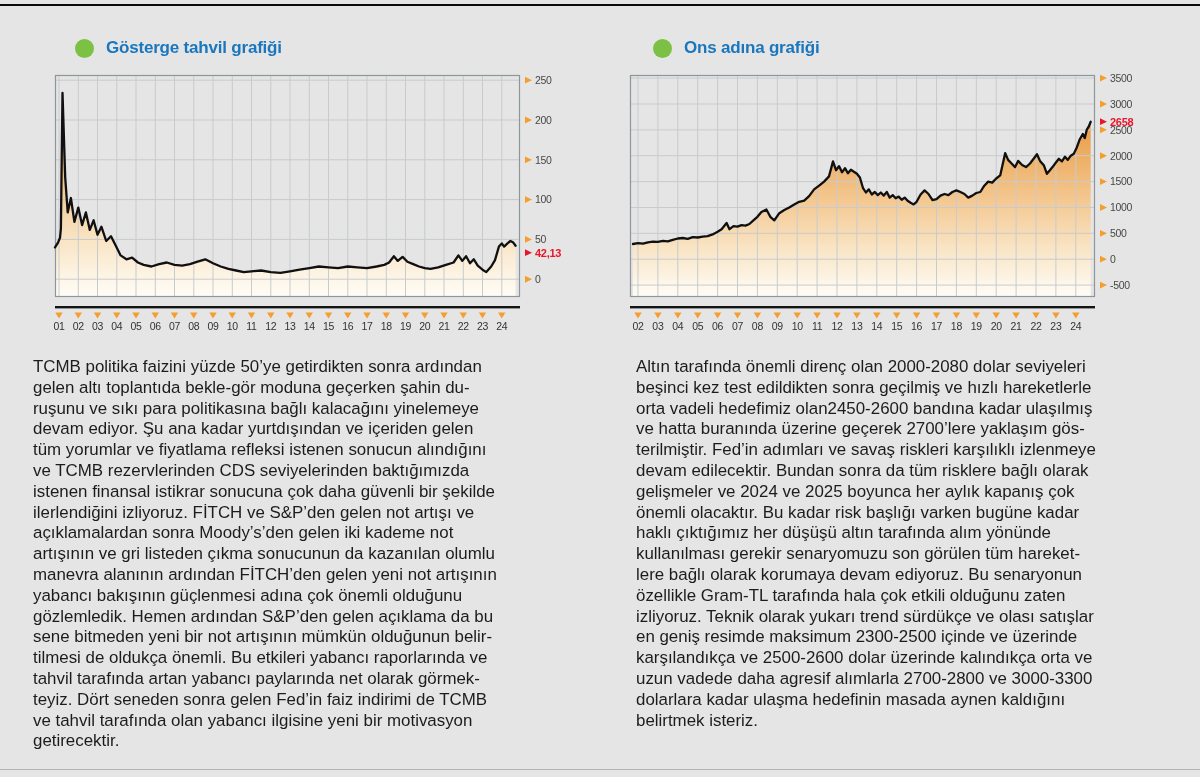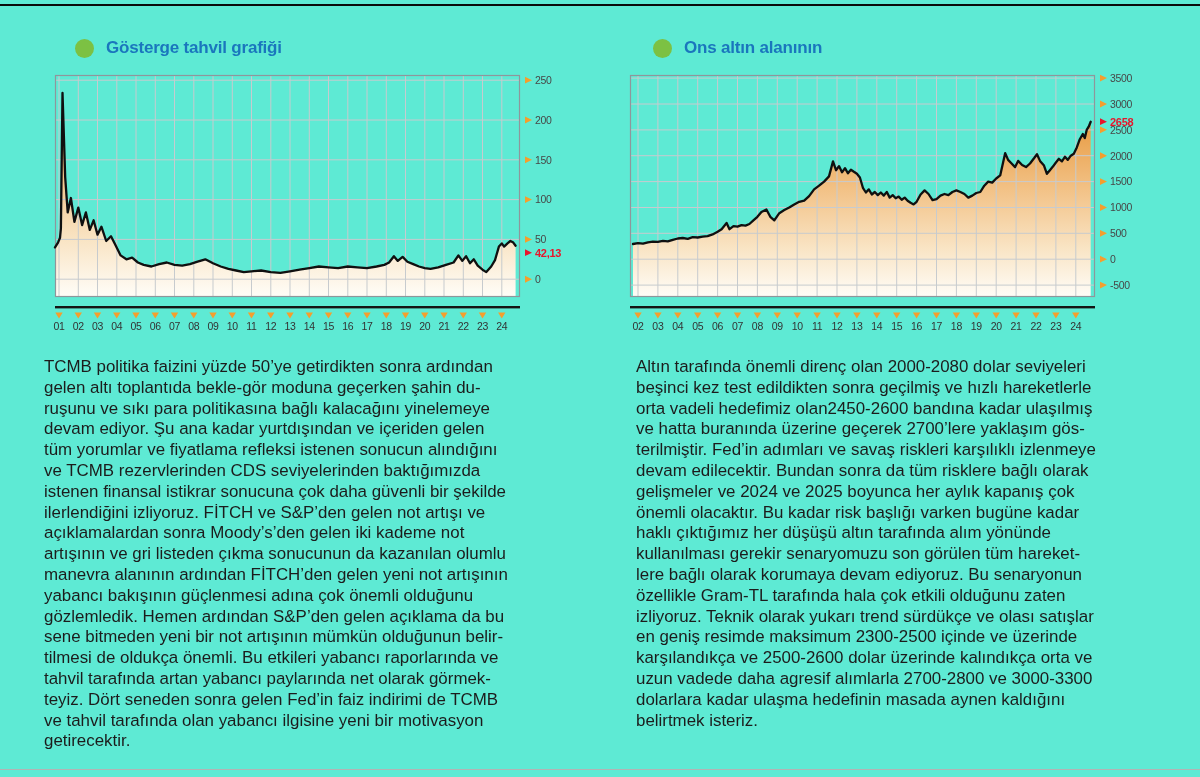--- a/index.html
+++ b/index.html
@@ -1,33 +1,33 @@
 <!DOCTYPE html>
 <html><head>
 <meta charset="utf-8">
 <style>
   html,body{margin:0;padding:0;background:#fff;}
-  .page{position:relative;width:1200px;height:777px;background:#5eead4;overflow:hidden;
+  .page{position:relative;width:1200px;height:777px;background:#e5e5e5;overflow:hidden;
         font-family:"Liberation Sans",sans-serif;}
   .rule-top{position:absolute;top:4px;left:0;width:100%;height:2px;background:#0a0a0a;}
   .rule-bottom{position:absolute;top:769px;left:0;width:100%;height:1px;background:#b3b3b3;}
   .section{position:absolute;top:36px;}
   .section.bond{left:30px;width:548px;}
   .section.gold{left:620px;width:562px;}
   .chart-header{display:flex;align-items:center;height:24px;}
   .section.bond .chart-header{margin-left:45px;}
   .section.gold .chart-header{margin-left:33px;}
   .dot{width:19px;height:19px;border-radius:50%;background:#7cc143;flex:0 0 auto;}
   .chart-title{margin:0 0 0 12px;font-size:17px;font-weight:700;letter-spacing:-0.2px;color:#1a76bd;}
   .chart-svg{display:block;overflow:visible;}
   .section.bond .chart-svg{margin:15px 0 0 25px;}
   .section.gold .chart-svg{margin:15px 0 0 10px;}
   .commentary{margin:14px 0 0 0;font-size:16.9px;line-height:20.8px;color:#1c1c1c;
               white-space:pre-line;letter-spacing:0;}
-  .section.bond .commentary{width:546px;margin-left:14px;}
+  .section.bond .commentary{width:546px;margin-left:3px;}
   .section.gold .commentary{width:560px;margin-left:16px;}
 </style>
 </head>
 <body>
 
 <div class="page">
   <div class="rule-top"></div>
 
   <section class="section bond">
     <div class="chart-header">
@@ -157,21 +157,21 @@
 tilmesi de oldukça önemli. Bu etkileri yabancı raporlarında ve
 tahvil tarafında artan yabancı paylarında net olarak görmek-
 teyiz. Dört seneden sonra gelen Fed’in faiz indirimi de TCMB
 ve tahvil tarafında olan yabancı ilgisine yeni bir motivasyon
 getirecektir.</p>
   </section>
 
   <section class="section gold">
     <div class="chart-header">
       <span class="dot"></span>
-      <h2 class="chart-title">Ons altın alanının</h2>
+      <h2 class="chart-title">Ons adına grafiği</h2>
     </div>
     <svg id="gold-svg" class="chart-svg" width="545" height="268">
         <defs>
           <linearGradient id="grad-gold" x1="0" y1="0" x2="0" y2="1">
             <stop offset="0%" stop-color="#e89b42"></stop>
             <stop offset="38%" stop-color="#f2c185"></stop>
             <stop offset="72%" stop-color="#f9e4c4"></stop>
             <stop offset="100%" stop-color="#fffdf8"></stop>
           </linearGradient>
         </defs>

